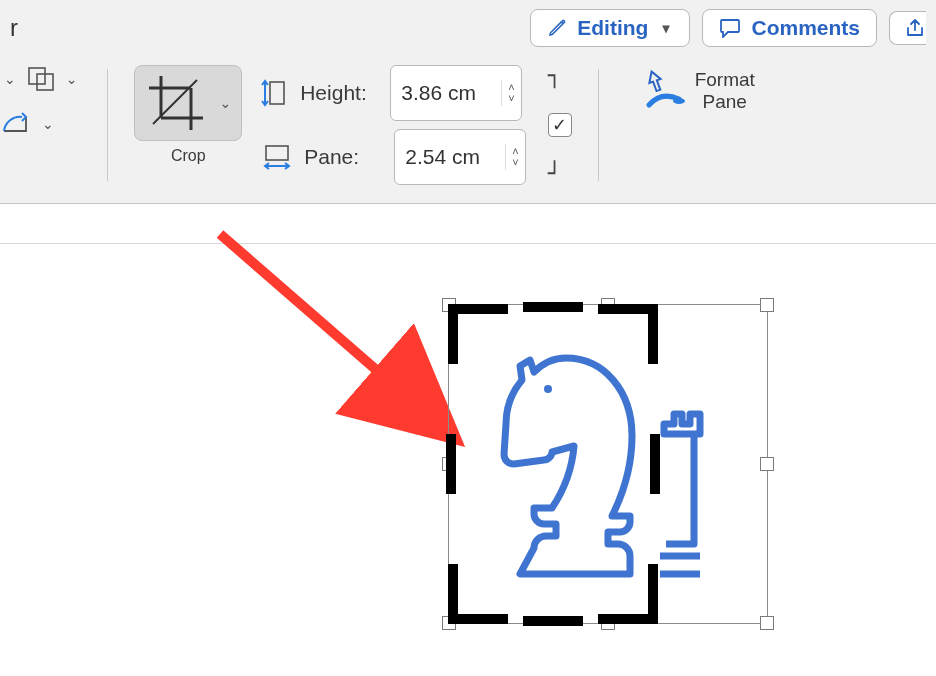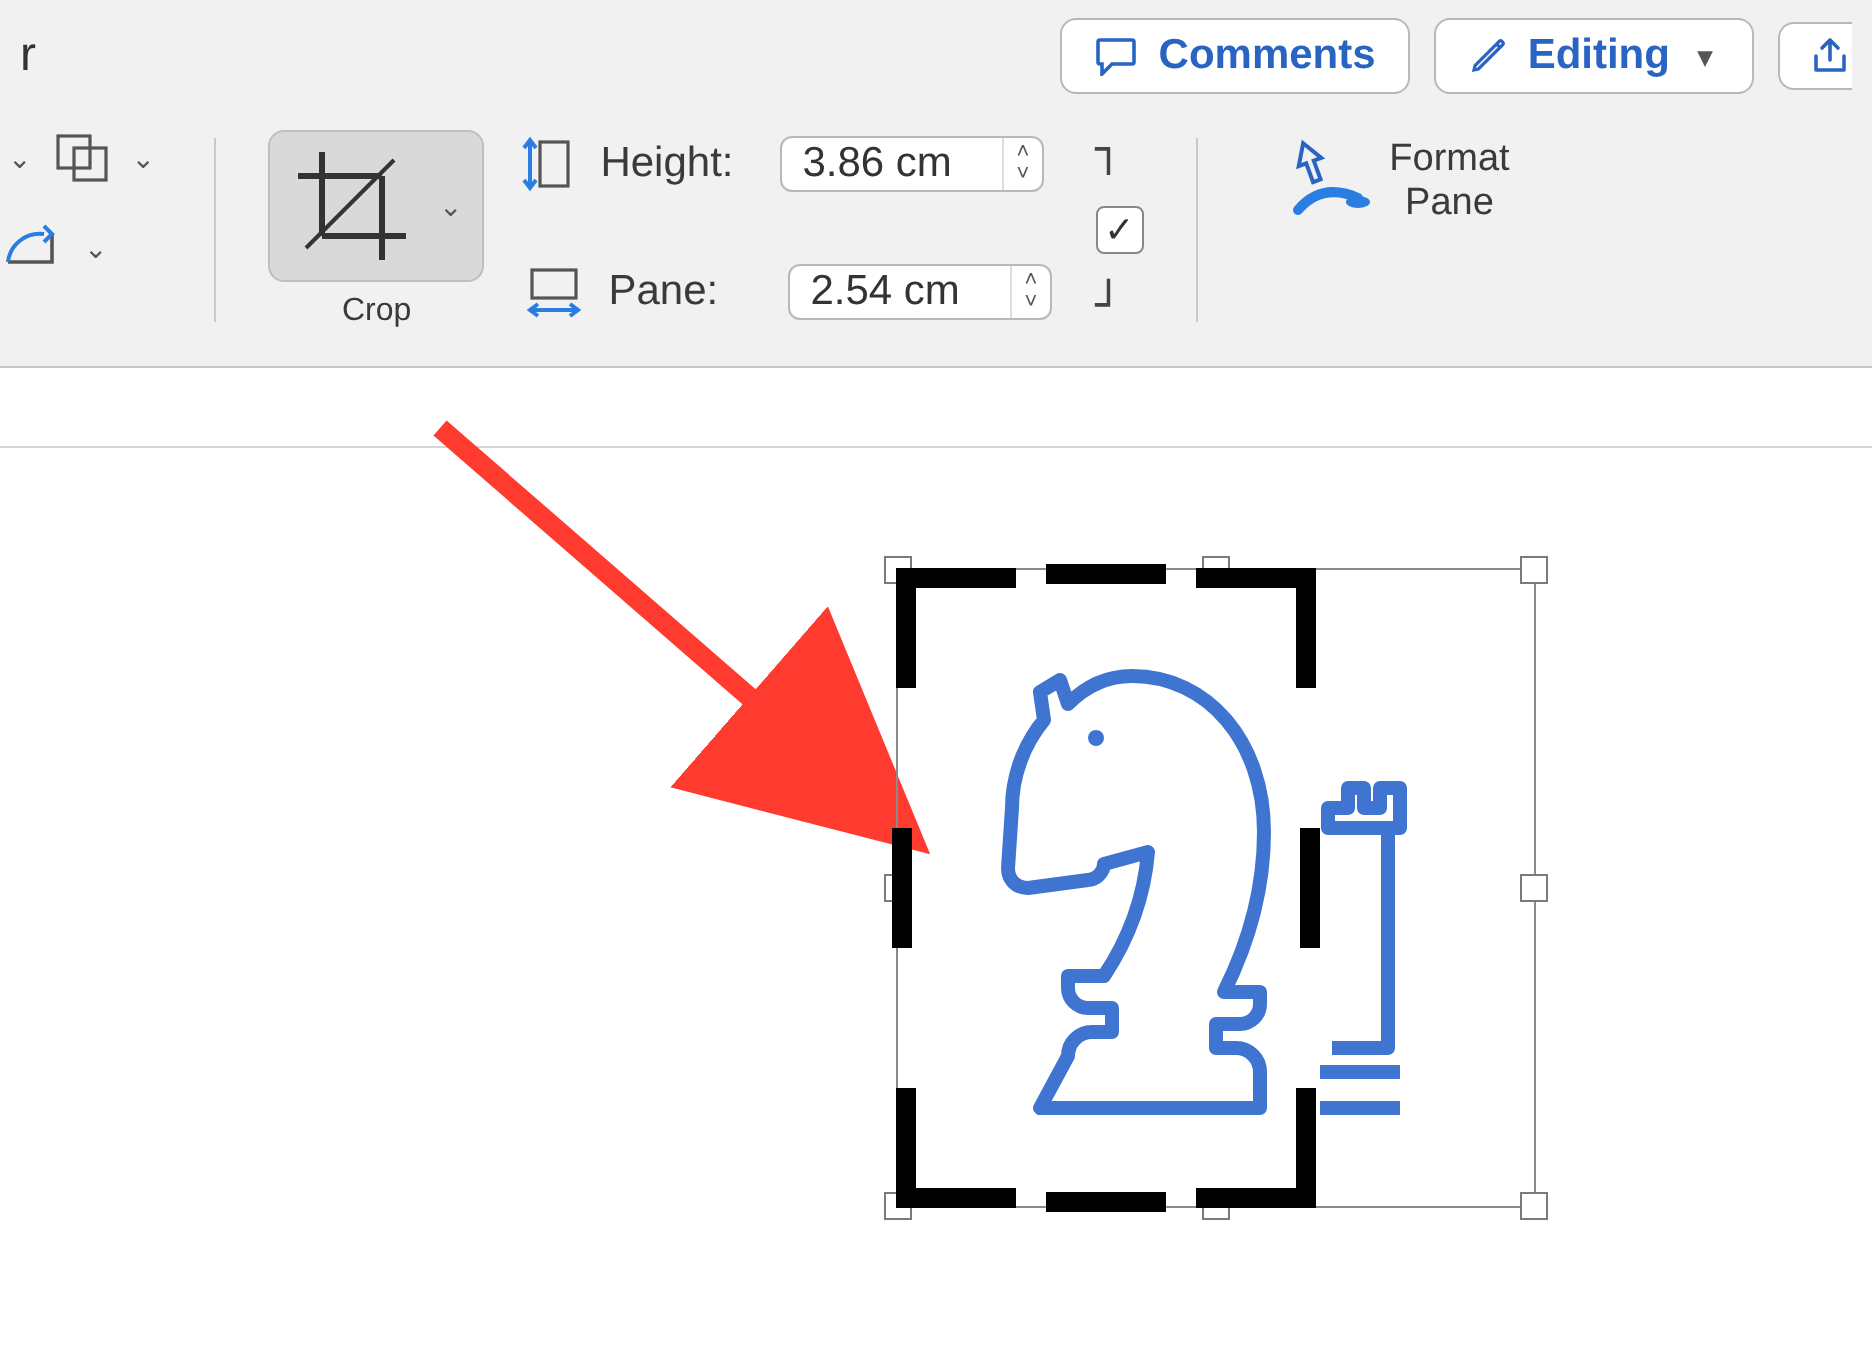--- a/index.html
+++ b/index.html
@@ -13,24 +13,24 @@
   .pill { display:flex; align-items:center; gap:10px; border:1.5px solid #b8b8b8; border-radius:8px; background:#fff; padding:6px 16px; font-size:21px; font-weight:600; color:#2a64c2; cursor:pointer; }
   .pill.partial { padding:6px 0 6px 14px; border-right:none; border-top-right-radius:0; border-bottom-right-radius:0;}
   .tools-row { display:flex; align-items:flex-start; padding: 10px 10px 18px 0; gap: 18px; }
   .left-frag { display:flex; flex-direction:column; gap:18px; padding-left:0;}
   .frag-item { display:flex; align-items:center; gap:6px; font-size:18px; color:#444;}
   .divider { width:1px; background:#c9c9c9; align-self:stretch; margin: 4px 8px; }
   .crop-group { display:flex; flex-direction:column; align-items:center; gap:6px;}
   .crop-btn { display:flex; align-items:center; gap:4px; background:#d9d9d9; border:1px solid #bfbfbf; border-radius:8px; padding:4px 6px; cursor:pointer;}
   .crop-icon-box { width:70px; height:66px; display:flex; align-items:center; justify-content:center; }
   .crop-label { font-size:16px; color:#3a3a3a; }
-  .size-group { display:flex; flex-direction:column; gap:32px; }
+  .size-group { display:flex; flex-direction:column; gap:8px; }
   .size-row { display:flex; align-items:center; gap:10px;}
   .size-label { font-size:21px; color:#3a3a3a; width:80px;}
-  .size-field { display:flex; align-items:center; border:1.5px solid #b8b8b8; border-radius:6px; background:#fff; height:28px;}
+  .size-field { display:flex; align-items:center; border:1.5px solid #b8b8b8; border-radius:6px; background:#fff; height:56px;}
   .size-input { border:none; outline:none; font-size:21px; padding:4px 10px; width:110px; color:#333; background:transparent;}
   .spin { display:flex; flex-direction:column; border-left:1px solid #ddd; padding: 2px 6px;}
   .spin span { font-size:11px; line-height:11px; color:#555; cursor:pointer; user-select:none;}
   .lock-group { display:flex; flex-direction:column; justify-content:space-between; align-self:stretch; padding:2px 0 2px 4px;}
   .checkbox { width:24px; height:24px; border:1.5px solid #888; border-radius:4px; background:#fff; display:flex; align-items:center; justify-content:center; cursor:pointer; font-size:18px; color:#333;}
   .format-pane { display:flex; flex-direction:row; align-items:center; gap:4px; padding:0 10px; cursor:pointer;}
   .format-pane .fp-label { font-size:19px; color:#3a3a3a; text-align:center; line-height:22px;}
   .doc-area { background:#fff; width:100%; height: calc(676px - 55px - 127px); position:relative;}
   .ruler-strip { height:40px; border-bottom:1px solid #d6d6d6; background:#fff;}
   .canvas { position:absolute; inset:40px 0 0 0;}
@@ -67,34 +67,34 @@
 </style>
 </head>
 <body>
 
 <div class="ribbon-area">
   <div class="tabs-row">
     <span class="r-letter">r</span>
     <div class="tabs-right">
       <div class="pill">
         <span class="mini-icon">
+          <svg width="20" height="20" viewBox="0 0 20 20">
+              <path d="M3 17l2.2-.5L16 5.7 14.3 4 3.5 14.8 3 17zM14.3 4l1.7 1.7 1.3-1.3a1 1 0 0 0 0-1.4l-.3-.3a1 1 0 0 0-1.4 0L14.3 4z" fill="none" stroke="#2a64c2" stroke-width="1.6"></path>
+            </svg>
+        </span>
+        <span>Editing</span>
+        <span class="chev">▾</span>
+      </div>
+      <div class="pill">
+        <span class="mini-icon">
           <svg width="22" height="20" viewBox="0 0 22 20">
               <path d="M3 2h16a1 1 0 0 1 1 1v10a1 1 0 0 1-1 1H9l-5 5v-5H3a1 1 0 0 1-1-1V3a1 1 0 0 1 1-1z" fill="none" stroke="#2a64c2" stroke-width="1.8"></path>
             </svg>
         </span>
         <span>Comments</span>
-      </div>
-      <div class="pill">
-        <span class="mini-icon">
-          <svg width="20" height="20" viewBox="0 0 20 20">
-              <path d="M3 17l2.2-.5L16 5.7 14.3 4 3.5 14.8 3 17zM14.3 4l1.7 1.7 1.3-1.3a1 1 0 0 0 0-1.4l-.3-.3a1 1 0 0 0-1.4 0L14.3 4z" fill="none" stroke="#2a64c2" stroke-width="1.6"></path>
-            </svg>
-        </span>
-        <span>Editing</span>
-        <span class="chev">▾</span>
       </div>
       <div class="pill partial">
         <span class="mini-icon">
           <svg width="22" height="20" viewBox="0 0 22 20">
               <path d="M4 10v7h14v-7M11 2v10M7 6l4-4 4 4" fill="none" stroke="#2a64c2" stroke-width="1.8" stroke-linecap="round" stroke-linejoin="round"></path>
             </svg>
         </span>
       </div>
     </div>
   </div>

